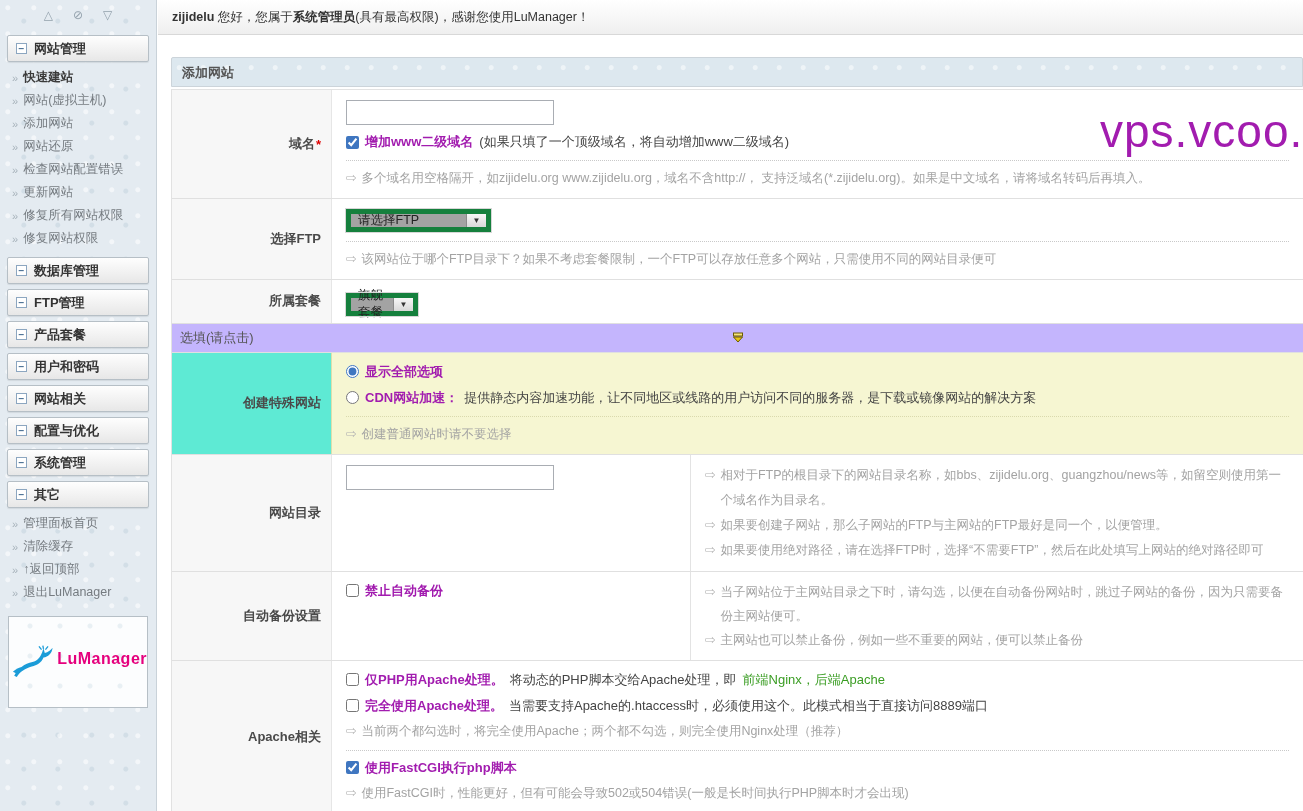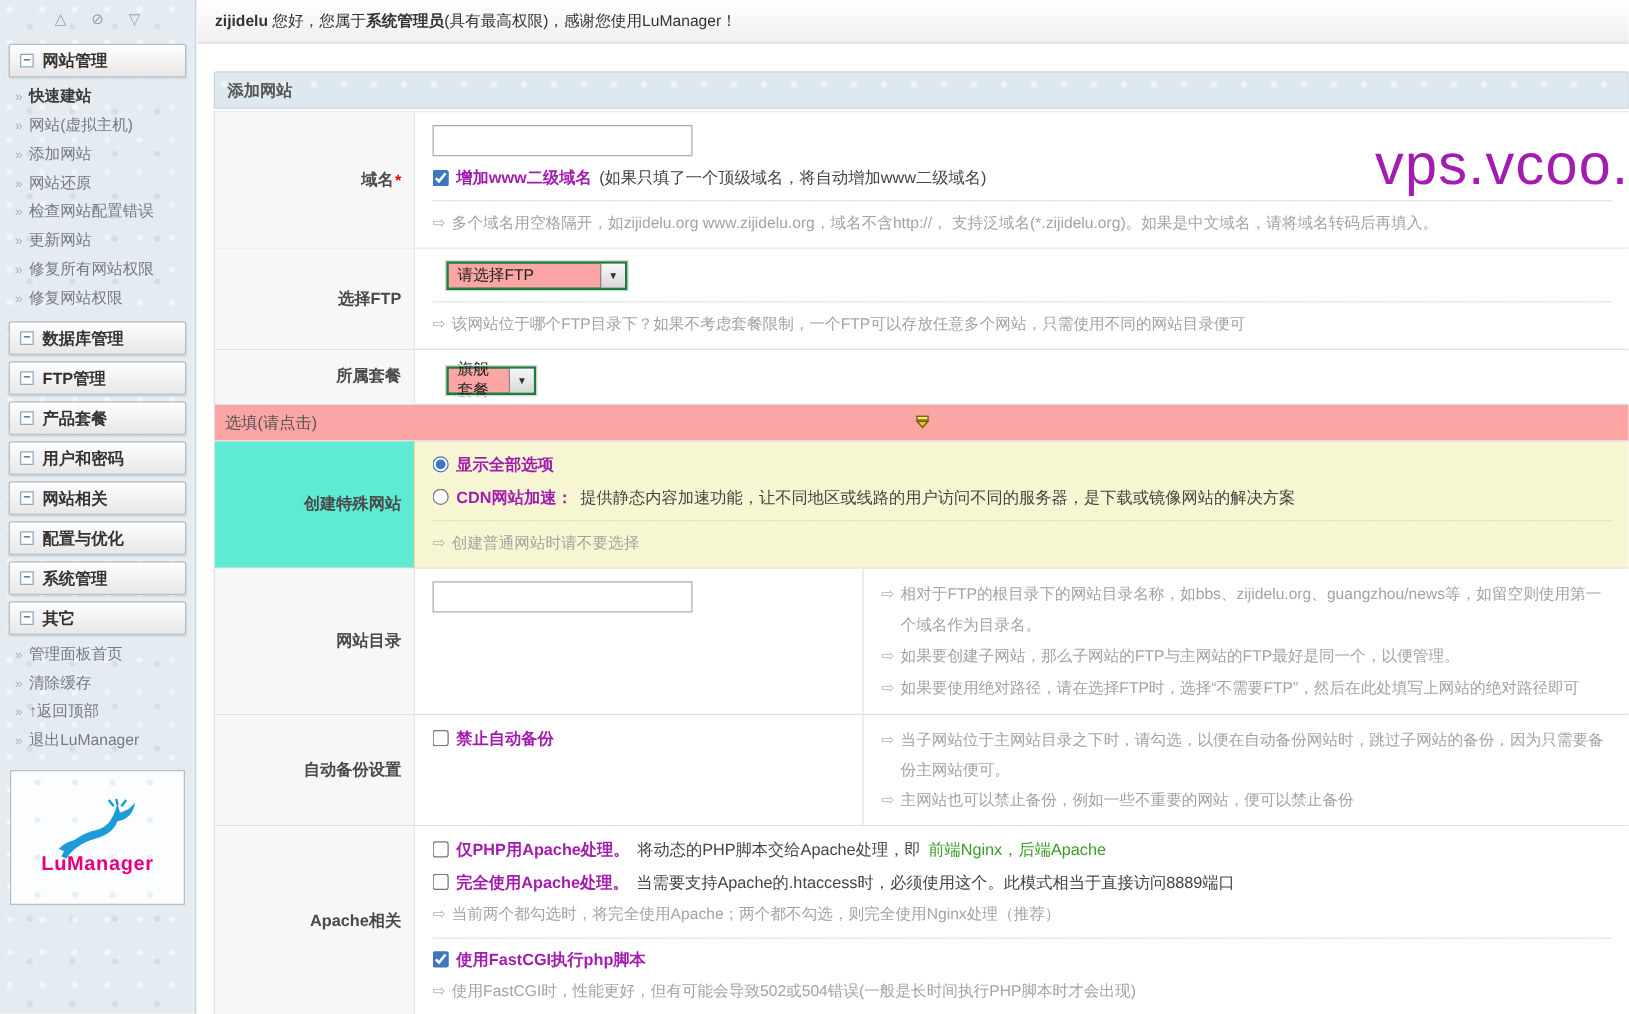--- a/index.html
+++ b/index.html
@@ -31,24 +31,24 @@
   }
   .minus-box {
     width:11px; height:11px; border:1px solid #8ca6c0; background:#fff; color:#4a6f94;
     font-size:10px; line-height:9px; text-align:center; flex:0 0 auto;
   }
   .side-links { padding:4px 0 2px 0; }
   .side-link { padding:3px 0 3px 12px; color:#757b80; font-size:12.5px; display:flex; align-items:center; gap:5px; cursor:pointer; }
   .side-link .arrow { color:#a7b3bb; font-size:11px; }
   .side-link.strong span.lbl { font-weight:bold; color:#3b3b3b; }
   .logo-box {
-    margin:10px 8px 0 8px; height:108px; border:1px solid #b6bfc6; background:#fcfdfe;
+    margin:10px 8px 0 8px; height:92px; border:1px solid #b6bfc6; background:#fcfdfe;
     background-image: radial-gradient(circle at 70% 30%, rgba(210,224,233,.45) 2px, transparent 3px);
     background-size:30px 30px;
-    display:flex; flex-direction:column; align-items:center; justify-content:center;
+    display:flex; flex-direction:row; align-items:center; justify-content:space-between;
   }
   .logo-text { color:#e5007d; font-weight:bold; font-size:16px; letter-spacing:.5px; margin-top:-6px; }
   
   .main { margin-left:158px; height:100%; background:#fff; }
   .topbar {
     height:35px; line-height:35px; padding-left:14px;
     background:linear-gradient(#ffffff,#efefef);
     border-bottom:1px solid #d8d8d8; color:#333; font-size:12.5px;
   }
   .topbar b { font-weight:bold; }
@@ -72,26 +72,26 @@
   .req { color:#d00; margin-left:1px; }
   .txt-input { width:208px; height:25px; border:1px solid #a9adb3; padding:2px 5px; font-size:13px; font-family:inherit; }
   .ctl-line { display:flex; align-items:center; gap:6px; margin-top:8px; line-height:18px; }
   .ctl-line:first-child { margin-top:0; }
   .ctl-line input { margin:0; }
   .b { font-weight:bold; color:#a21caf; }
   .green { color:#3a9d23; }
   .dotted { border:none; border-top:1px dotted #c9c9c9; margin:9px 0 7px 0; }
   .hint { display:flex; gap:5px; color:#a3a3a3; font-size:12.5px; line-height:20px; align-items:flex-start; }
   .hint .hint-arrow { color:#b3b3b3; flex:0 0 auto; }
-  .fake-select { display:inline-flex; align-items:stretch; border:2px solid #15803d; background:#fca5a5; height:23px; outline:1px solid #d7d7d7; cursor:pointer;margin-left:11px; }
+  .fake-select { display:inline-flex; align-items:stretch; border:5px solid #15803d; background:#a3a3a3; height:23px; outline:1px solid #d7d7d7; cursor:pointer; }
   .fake-select .val { padding:2px 7px; font-size:12.5px; color:#222; display:flex; align-items:center; }
   .fake-select .btn { width:20px; border-left:1px solid #8a8a8a; background:linear-gradient(#f7f7f7,#d8d8d8);
     display:flex; align-items:center; justify-content:center; font-size:8px; color:#333; }
   .optional-bar {
-    position:relative; height:29px; background:#fca5a5; border-bottom:1px solid #e0e0e0;
+    position:relative; height:29px; background:#c4b5fd; border-bottom:1px solid #e0e0e0;
     display:flex; align-items:center; padding-left:8px; color:#555; cursor:pointer;
   }
   .optional-bar .mid-icon { position:absolute; left:50%; top:7px; transform:translateX(-50%); }
   .row.yellow { background:#f6f6d2; }
   .row.yellow .row-label { background:#5eead4; border-right:1px solid #dddeab; }
   .row.yellow .dotted { border-top-color:#d9d9ad; }
   .split { display:flex; align-items:stretch; }
   .split-left { width:358px; flex:0 0 358px; padding:10px 14px; display:flex; flex-direction:column; }
   .split-right { flex:1; border-left:1px solid #e3e3e3; padding:8px 14px; }
   .split-right .hint { line-height:25px; }

